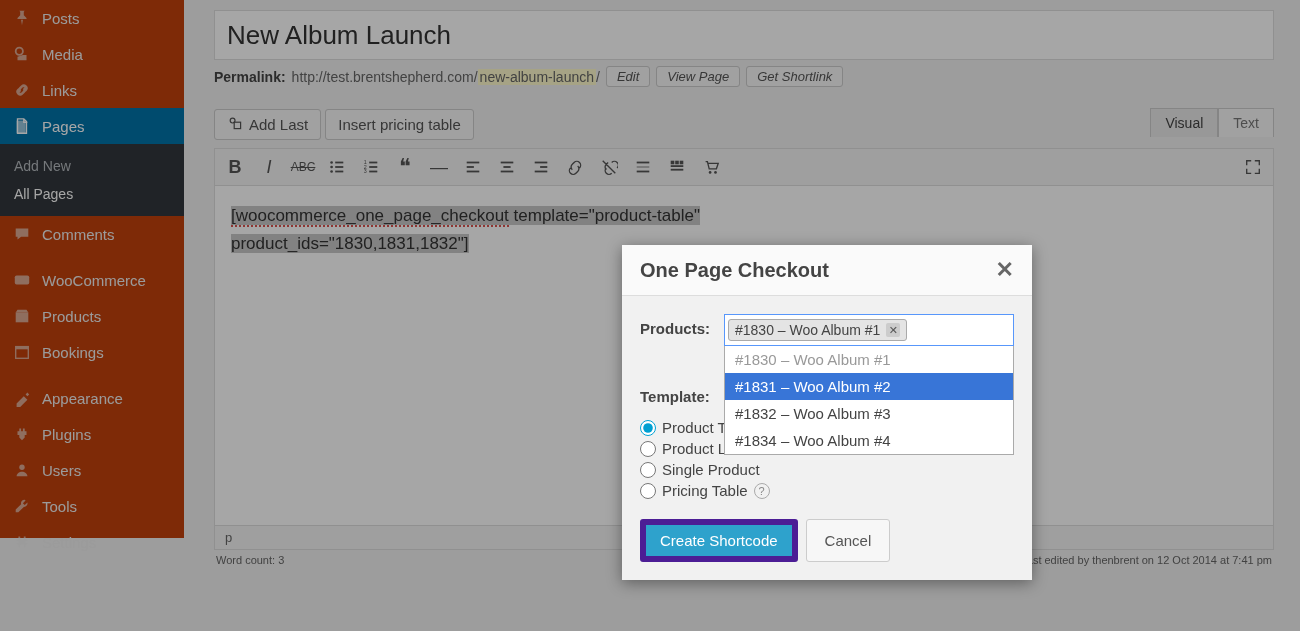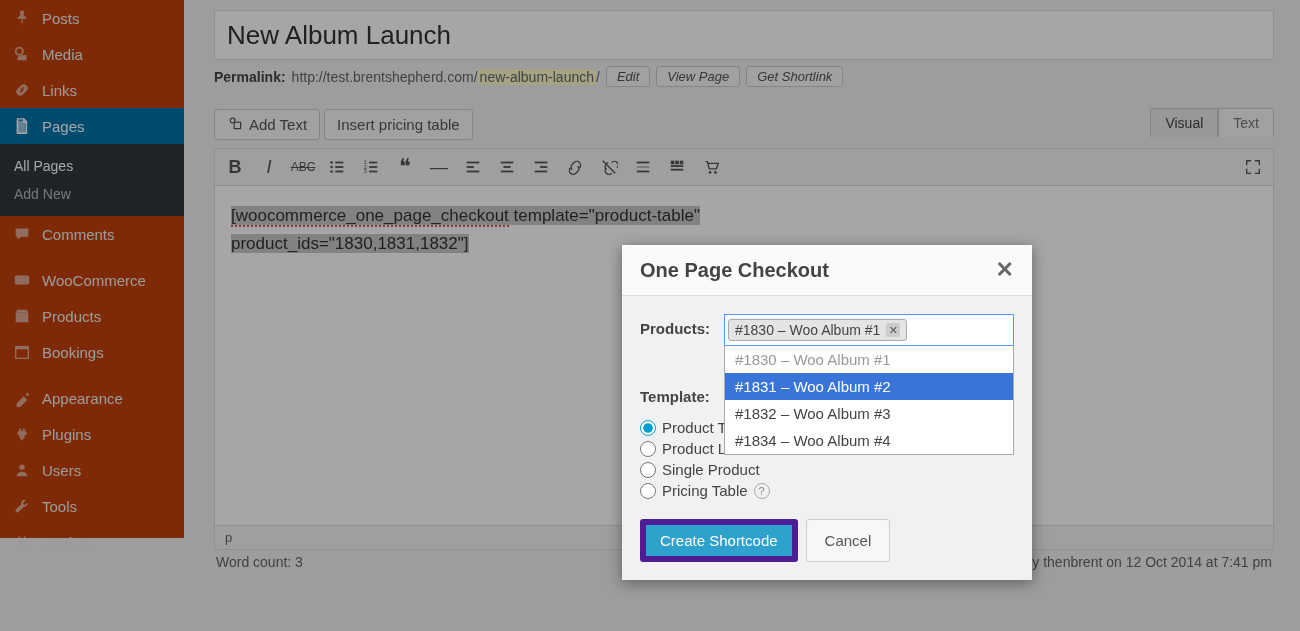--- a/index.html
+++ b/index.html
@@ -29,21 +29,21 @@
 .tab-row { position: absolute; right: 26px; margin-top: -32px; display: flex; }
 .editor-tab { border: 1px solid #ccc; background: #f7f7f7; padding: 6px 14px; font-size: 14px; cursor: pointer; color: #777; border-bottom: none; }
 .editor-tab.active { background: #eaeaea; color: #444; }
 .toolbar { margin-top: 8px; border: 1px solid #dedede; background: #f5f5f5; padding: 6px 8px; display: flex; align-items: center; gap: 10px; }
 .tb-btn { width: 24px; height: 24px; display: flex; align-items: center; justify-content: center; color: #555; cursor: pointer; font-size: 18px; }
 .tb-spacer { flex: 1; }
 .editor-body { border: 1px solid #dedede; border-top: none; background: #fff; min-height: 340px; padding: 16px; font-size: 17px; line-height: 1.6; color: #333; }
 .highlighted { background: #c8c8c8; }
 .underline-red { border-bottom: 2px dotted #d9534f; }
 .status-bar { border: 1px solid #dedede; border-top: none; background: #f5f5f5; padding: 4px 10px; font-size: 13px; color: #666; }
-.footer-row { margin-top: 2px; font-size: 14px; color: #666; display: flex; justify-content: space-between; padding: 2px 2px; }
+.footer-row { margin-top: 2px; font-size: 11px; color: #666; display: flex; justify-content: space-between; padding: 2px 2px; }
 
 
 .dim { position: absolute; inset: 0; background: rgba(0,0,0,0.35); }
 
 
 .modal { position: absolute; left: 622px; top: 245px; width: 410px; background: #fff; box-shadow: 0 3px 15px rgba(0,0,0,0.4); border-radius: 2px; }
 .modal-head { padding: 12px 18px; font-size: 20px; font-weight: 600; border-bottom: 1px solid #ddd; display: flex; justify-content: space-between; align-items: center; background: #fafafa; }
 .modal-close { font-size: 22px; cursor: pointer; color: #666; }
 .modal-body { padding: 18px 18px; background: #f1f1f1; }
 .field-row { display: flex; align-items: flex-start; margin-bottom: 12px; }
@@ -98,22 +98,22 @@
   <div class="menu-item current">
     <span class="menu-icon">
         <svg viewBox="0 0 20 20" width="18" height="18">
           <path d="M5 2h7l3 3v13H5V2zm7 0v4h4" fill="none" stroke="currentColor" stroke-width="1.5"></path>
           <rect x="4" y="4" width="10" height="14" fill="currentColor" opacity="0.6"></rect>
         </svg>
       </span>
     <span>Pages</span>
   </div>
   <div class="submenu">
+    <div class="submenu-item">Add New</div>
     <div class="submenu-item current">All Pages</div>
-    <div class="submenu-item">Add New</div>
   </div>
   <div class="menu-item">
     <span class="menu-icon">
         <svg viewBox="0 0 20 20" width="18" height="18">
           <path d="M3 4h14v9H9l-4 3v-3H3V4z"></path>
         </svg>
       </span>
     <span>Comments</span>
   </div>
   <div class="menu-sep"></div>
@@ -196,21 +196,21 @@
     <button class="btn">View Page</button>
     <button class="btn">Get Shortlink</button>
   </div>
 
   <div class="media-row">
     <button class="media-btn">
       <span><svg viewBox="0 0 20 20" width="16" height="16">
             <circle cx="7" cy="7" r="3" fill="none" stroke="currentColor" stroke-width="1.5"></circle>
             <rect x="9" y="9" width="8" height="8" fill="none" stroke="currentColor" stroke-width="1.5"></rect>
           </svg></span>
-      <span>Add Text</span>
+      <span>Add Last</span>
     </button>
     <button class="media-btn">Insert pricing table</button>
   </div>
 
   <div class="tab-row">
     <div class="editor-tab active">Visual</div>
     <div class="editor-tab">Text</div>
   </div>
 
   <div class="toolbar">

